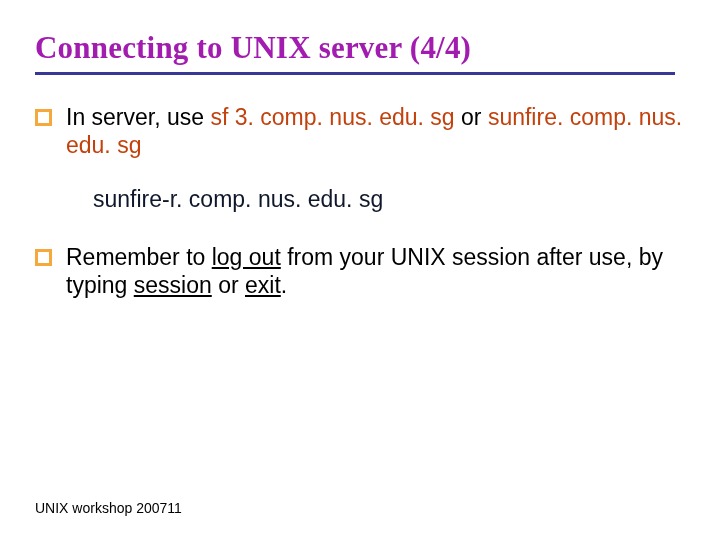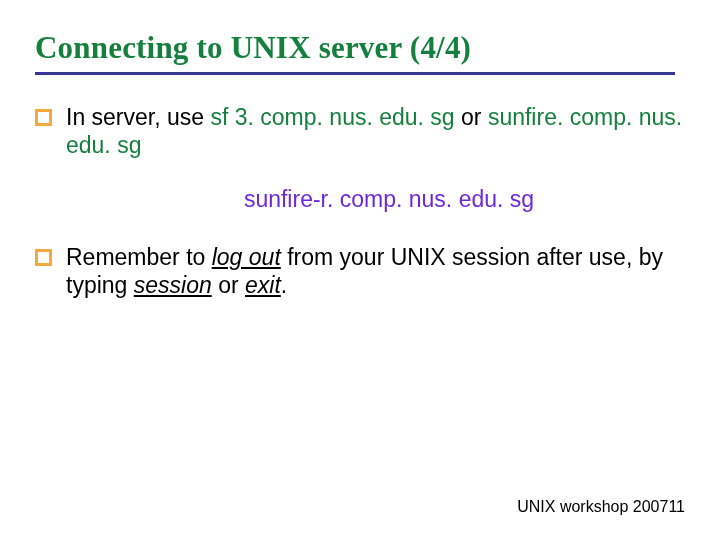--- a/index.html
+++ b/index.html
@@ -16,21 +16,21 @@
     box-sizing: border-box;
     width: 720px;
     height: 540px;
     padding: 30px 35px 20px 35px;
     position: relative;
   }
   .title {
     font-family: "Times New Roman", Times, serif;
     font-weight: bold;
     font-size: 31px;
-    color: #15803d;
+    color: #a21caf;
     margin: 0 0 6px 0;
     letter-spacing: 0.2px;
   }
   .title-underline {
     height: 3px;
     width: 640px;
     background: #373795;
     margin-bottom: 28px;
   }
   .body {
@@ -47,42 +47,40 @@
     height: 11px;
     border: 3px solid #f5a83b;
     background: transparent;
     margin-top: 6px;
     margin-right: 14px;
   }
   .bullet .content {
     flex: 1 1 auto;
   }
   .purp {
-    color: #15803d;
+    color: #c2410c;
   }
   .indent-line {
     margin-left: 58px;
     margin-bottom: 30px;
-    color: #6d28d9;
+    color: #0f172a;
     font-size: 23px;
-    text-align: center;
   }
   .footer {
     position: absolute;
     bottom: 24px;
     left: 35px;
     right: 35px;
     display: flex;
-    justify-content: flex-end;
-    font-size: 16px;
+    justify-content: flex-start;
+    font-size: 14px;
     color: #000;
   }
   .under {
     text-decoration: underline;
-    font-style: italic;
   }
 </style>
 </head>
 <body>
 
 <div class="slide">
 
   <h1 class="title">Connecting to UNIX server (4/4)</h1>
   <div class="title-underline"></div>
 

